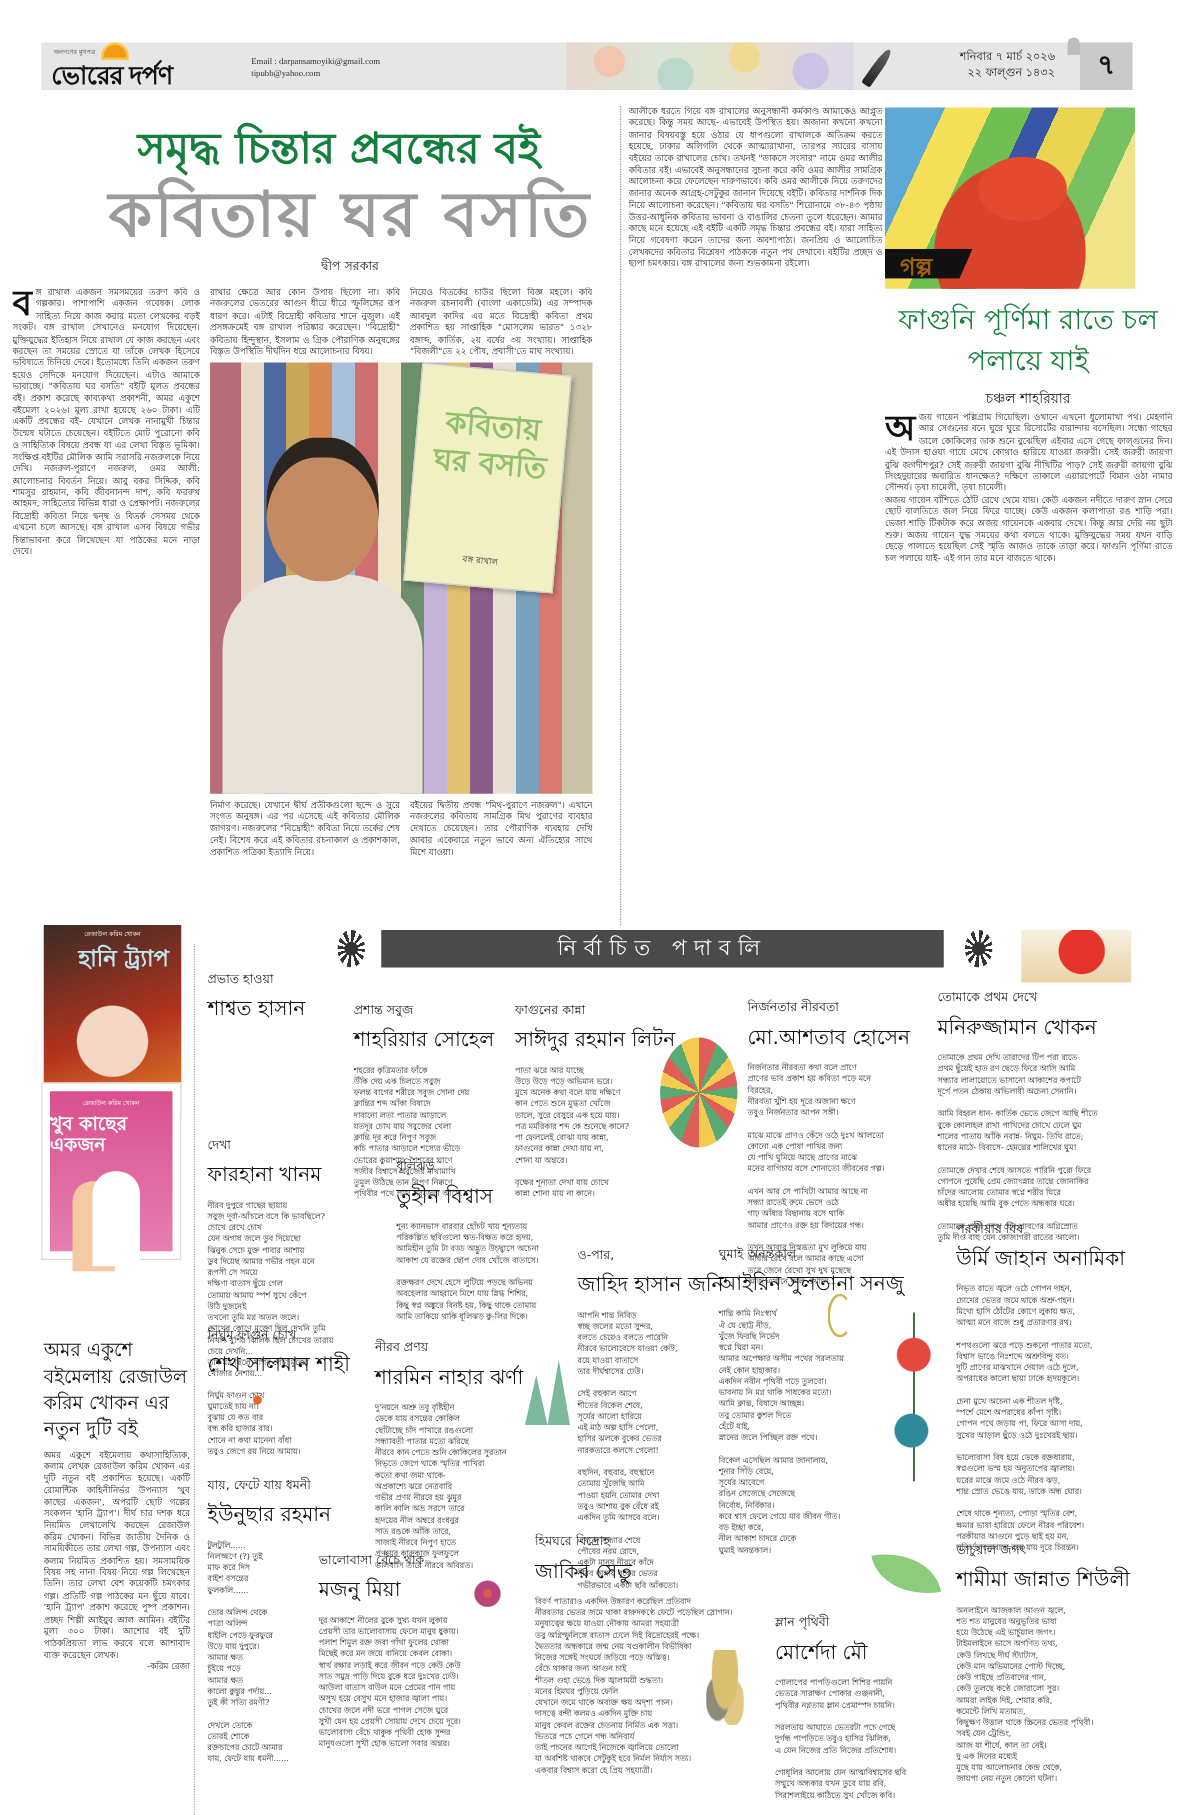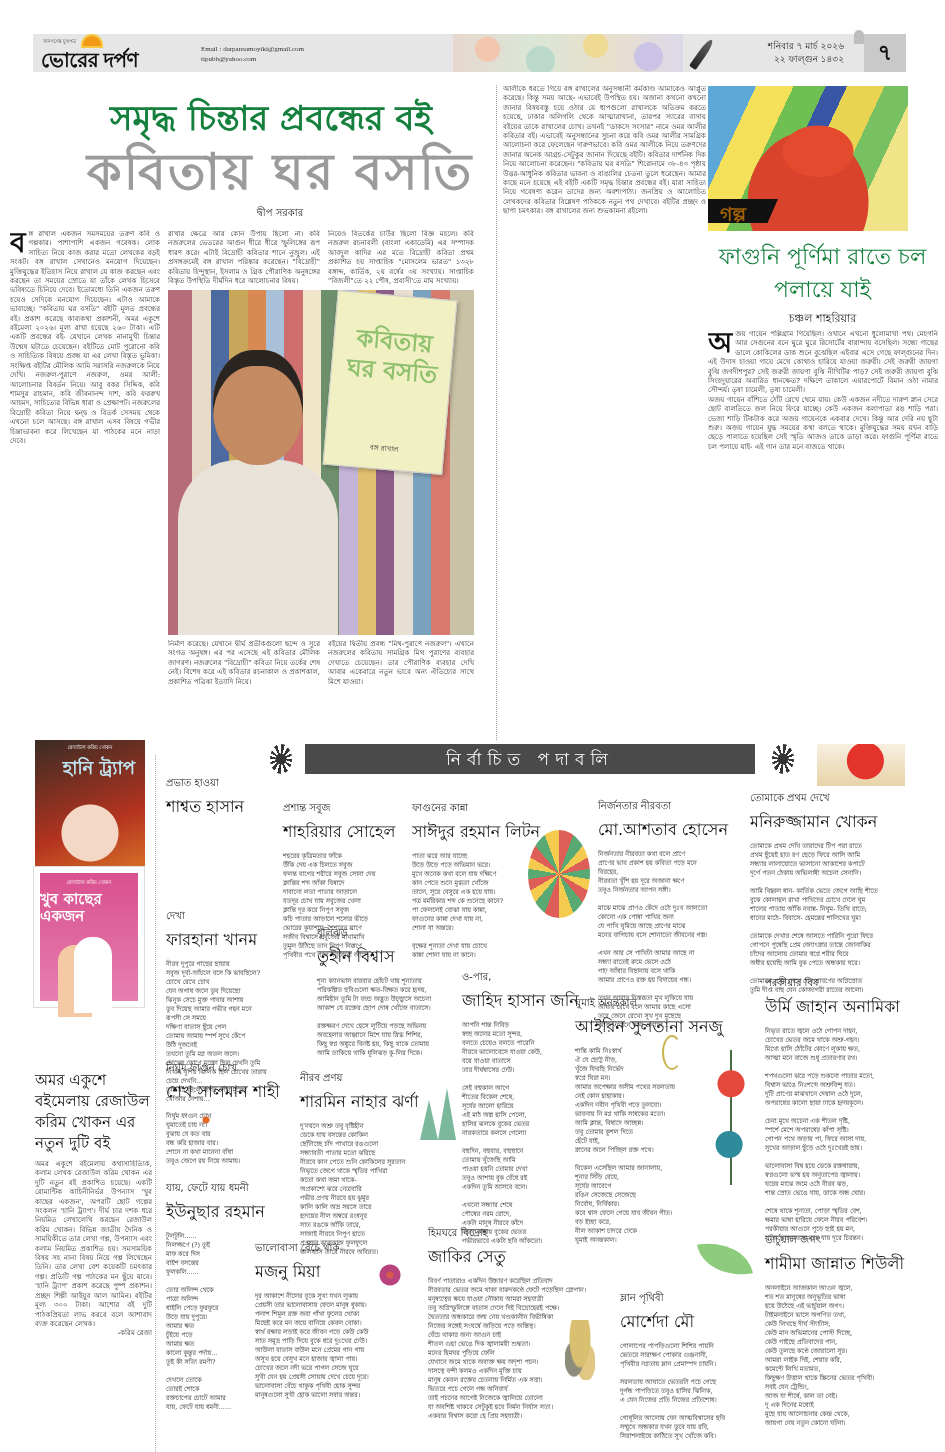--- a/index.html
+++ b/index.html
@@ -282,21 +282,21 @@
   <div class="poem-body">শূন্য ক্যানভাস বারবার হোঁচট খায় শূন্যতায়
 পরিকল্পিত ছবিগুলো ক্ষত-বিক্ষত করে হৃদয়,
 আমিহীন তুমি টা বড্ড অদ্ভুত উচ্ছ্বাসে অচেনা
 আকাশ যে রক্তের ছোপ দোষ খোঁজে বাতাসে।
 
 রক্তক্ষরণ দেখে হেসে লুটিয়ে পড়ছে অভিনয়
 অবহেলার আহ্বানে মিশে যায় স্নিগ্ধ শিশির,
 কিছু স্বপ্ন অঙ্কুরে বিনষ্ট হয়, কিছু থাকে তোমায়
 আমি তাকিয়ে থাকি ধূলিঝড় কু-লির দিকে।</div>
 </div>
-<div class="poem" style="left:462px; top:969px; width:120px;">
+<div class="poem" style="left:462px; top:996px; width:120px;">
   <div class="poem-title">ও-পার,</div>
   <div class="poem-author">জাহিদ হাসান জনি</div>
   <div class="poem-body">আপনি শান্ত নিবিড়
 স্বচ্ছ জলের মতো সুন্দর,
 বলতে চেয়েও বলতে পারেনি
 নীরবে ভালোবেসে যাওয়া কেউ,
 বয়ে যাওয়া বাতাসে
 তার দীর্ঘশ্বাসের ঢেউ।
 
 সেই বহুকাল আগে

